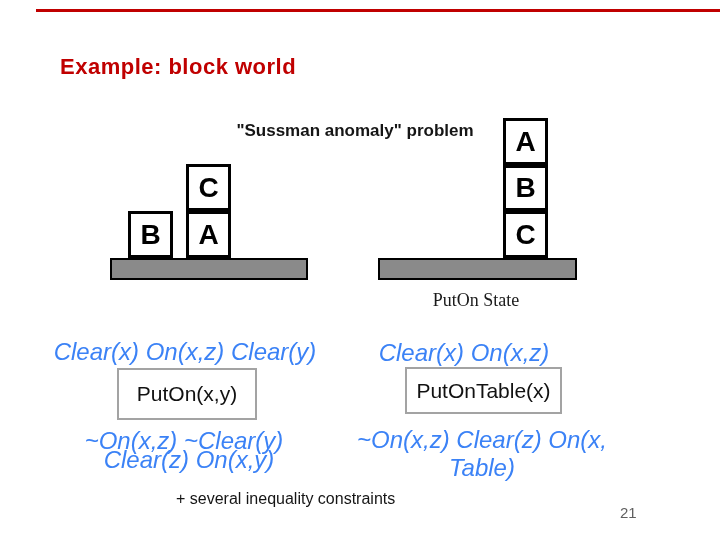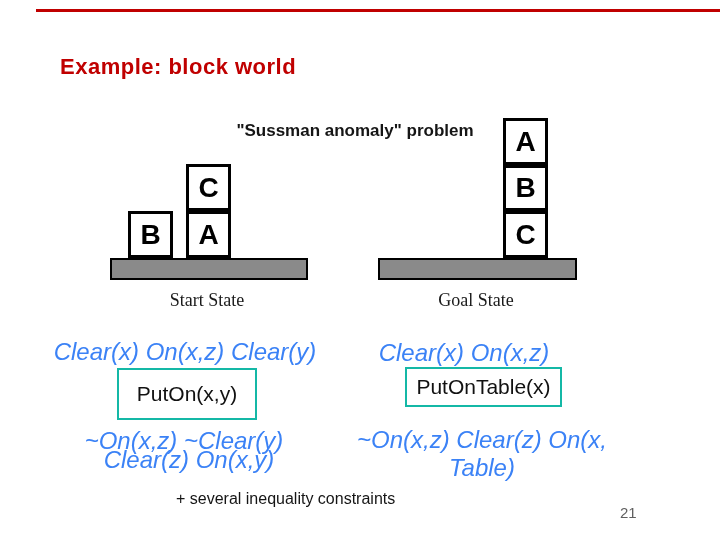--- a/index.html
+++ b/index.html
@@ -43,26 +43,26 @@
   .cond{
     position:absolute;text-align:center;font-style:italic;font-size:24px;color:#3b82f6;
     width:300px;
   }
   .pre-left{left:35px;top:338px;width:300px;}
   .post-left-1{left:34px;top:427px;width:300px;}
   .post-left-2{left:39px;top:446px;width:300px;}
   .pre-right{left:314px;top:339px;width:300px;}
   .post-right{left:332px;top:426px;width:300px;font-style:italic;}
   .op-box{
-    position:absolute;box-sizing:border-box;border:2px solid #14b8a6;background:#fff;
+    position:absolute;box-sizing:border-box;border:2px solid #a3a3a3;background:#fff;
     display:flex;align-items:center;justify-content:center;
     font-size:21px;color:#111;
   }
   .box-puton{left:117px;top:368px;width:140px;height:52px;}
-  .box-putontable{left:405px;top:367px;width:157px;height:40px;}
+  .box-putontable{left:405px;top:367px;width:157px;height:47px;}
   .footnote{
     position:absolute;left:176px;top:490px;width:300px;text-align:left;
     font-size:16px;color:#151515;
   }
   .page-number{
     position:absolute;left:620px;top:504px;width:40px;
     font-size:15px;color:#5f5f5f;
   }
 </style>
 </head>
@@ -73,27 +73,26 @@
   <div class="top-line"></div>
 
   <h1 class="title">Example: block world</h1>
 
   <div class="caption">"Sussman anomaly" problem</div>
 
   <div class="block b-start-c">C</div>
   <div class="block b-start-b">B</div>
   <div class="block b-start-a">A</div>
   <div class="table-bar bar-start"></div>
-  <div class="state-label label-start">Start State</div>
 
   <div class="block b-goal-a">A</div>
   <div class="block b-goal-b">B</div>
   <div class="block b-goal-c">C</div>
   <div class="table-bar bar-goal"></div>
-  <div class="state-label label-goal">Goal State</div>
+  <div class="state-label label-goal">PutOn State</div>
 
   <div class="cond pre-left">Clear(x) On(x,z) Clear(y)</div>
   <div class="op-box box-puton">
     <span>PutOn(x,y)</span>
   </div>
   <div class="cond post-left-2">Clear(z) On(x,y)</div>
   <div class="cond post-left-1">~On(x,z) ~Clear(y)</div>
 
   <div class="cond pre-right">Clear(x) On(x,z)</div>
   <div class="op-box box-putontable">

